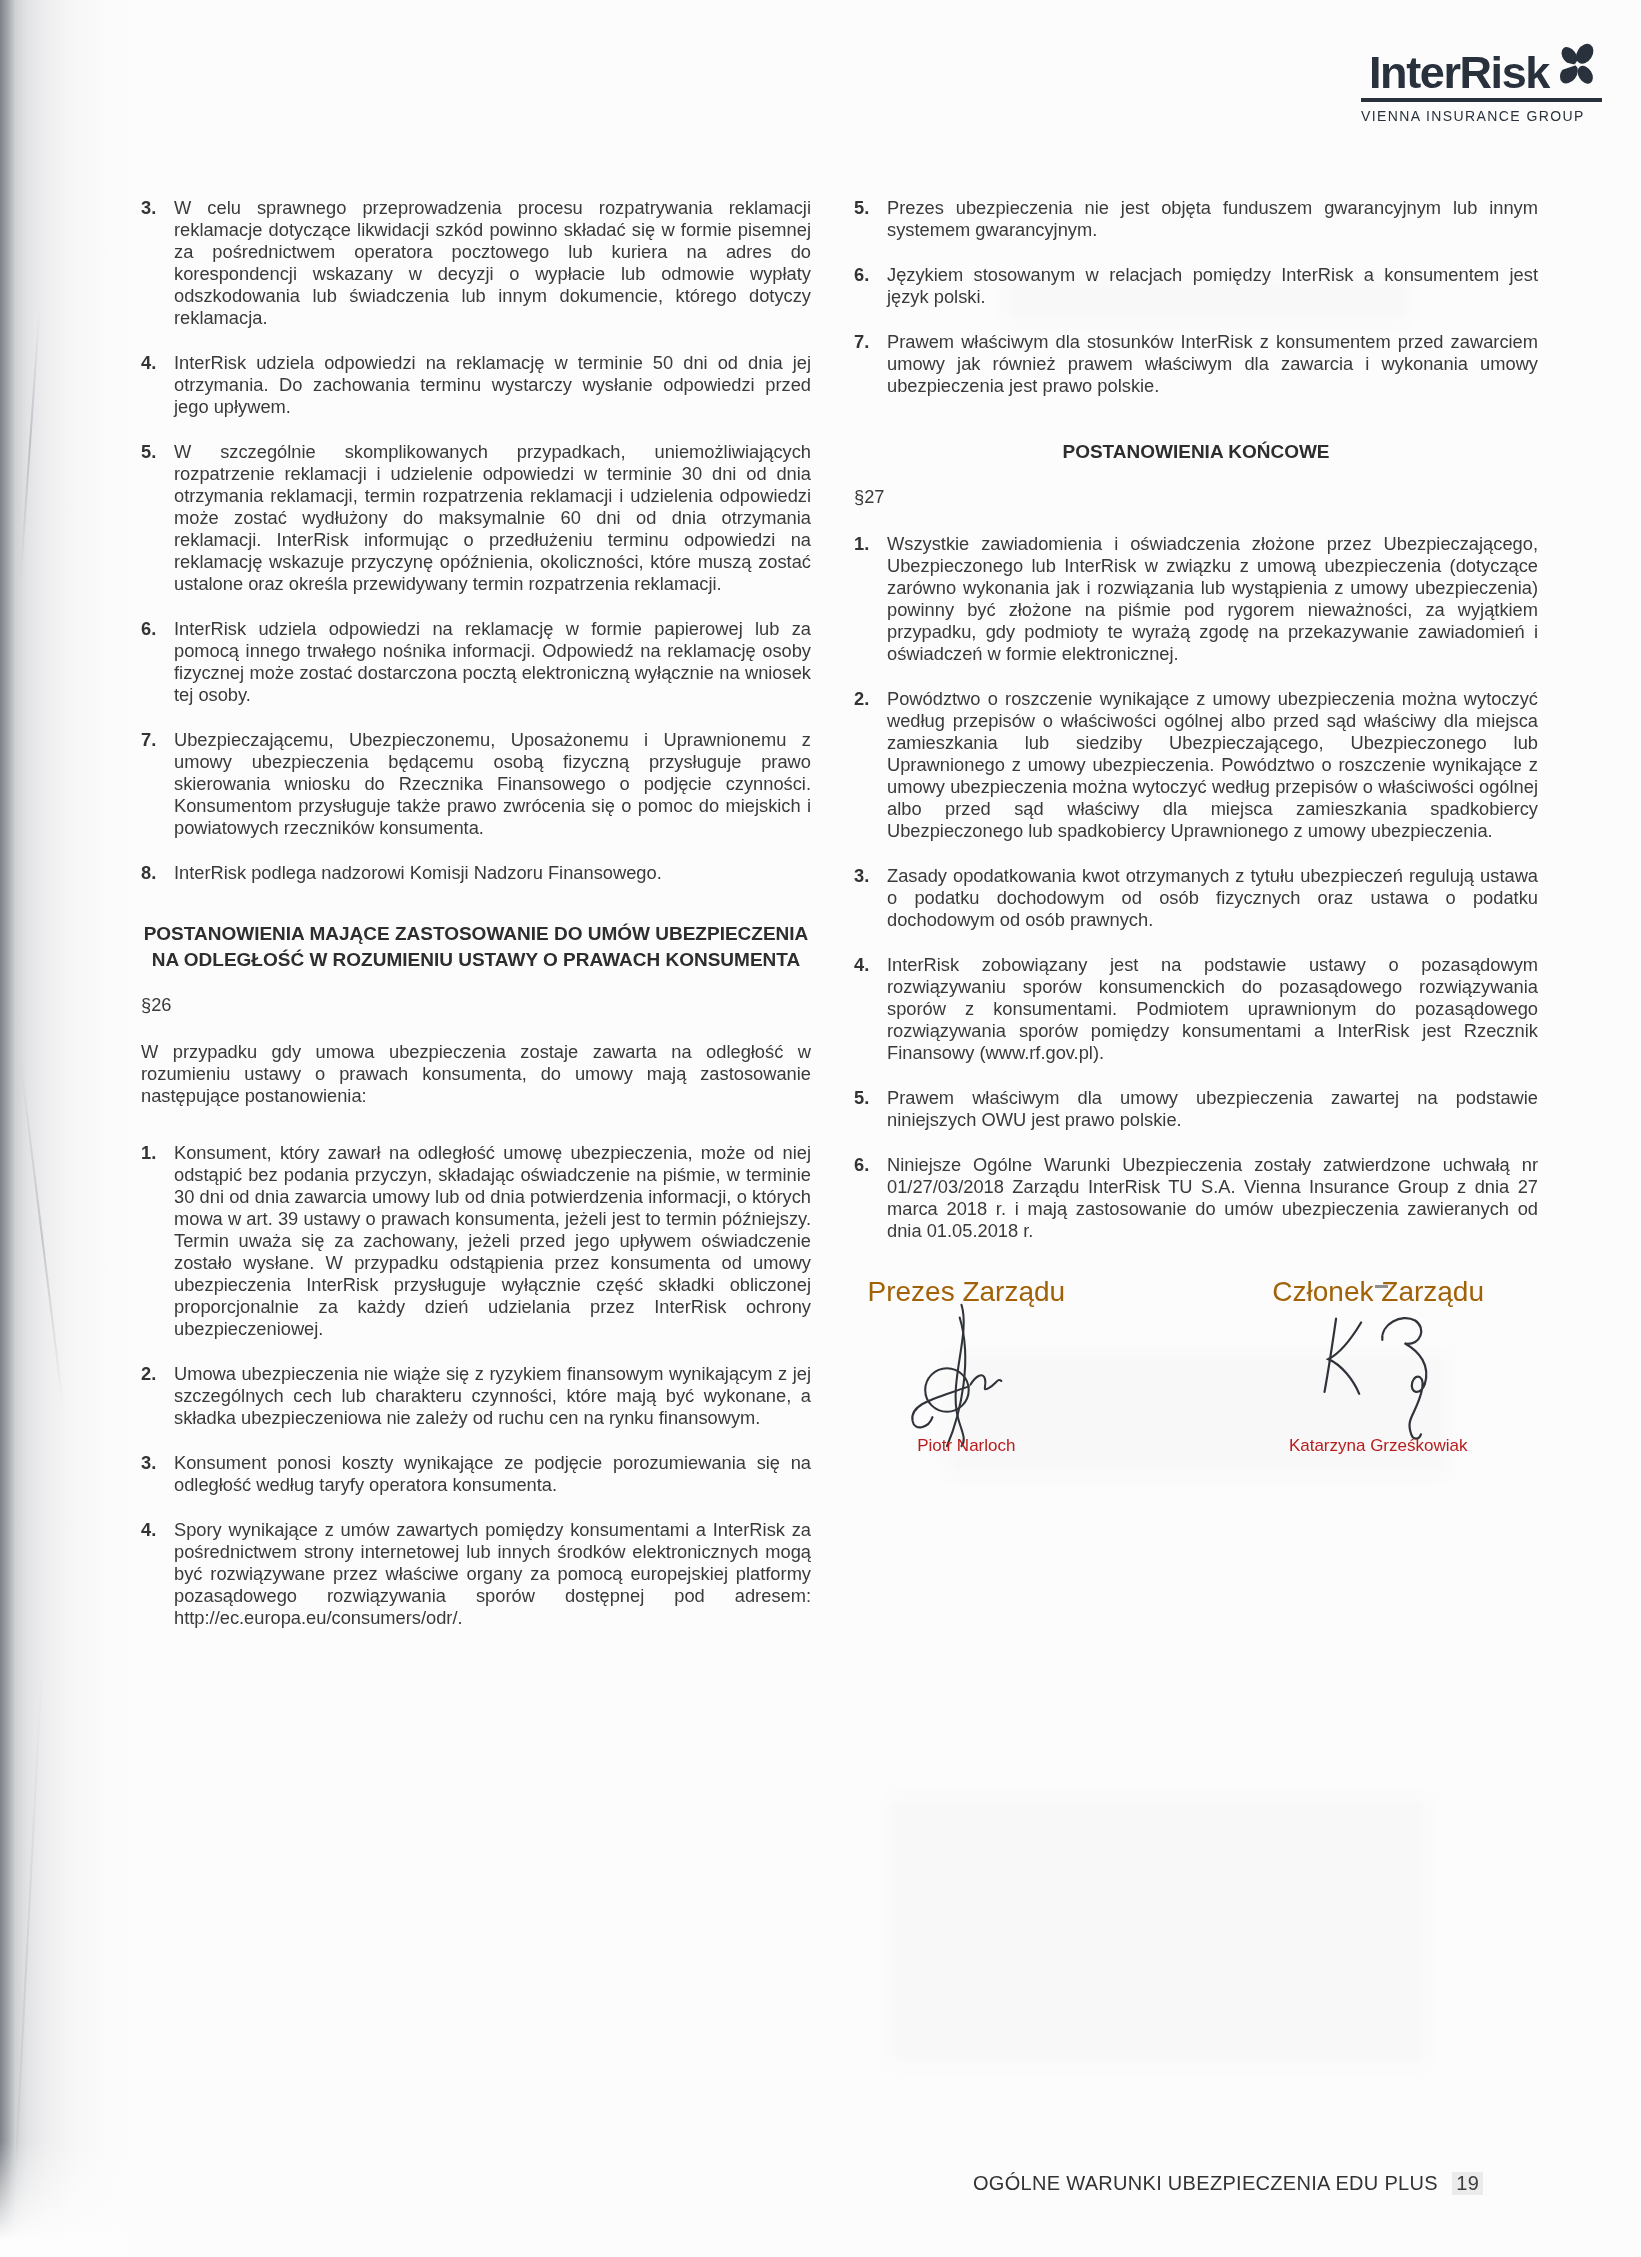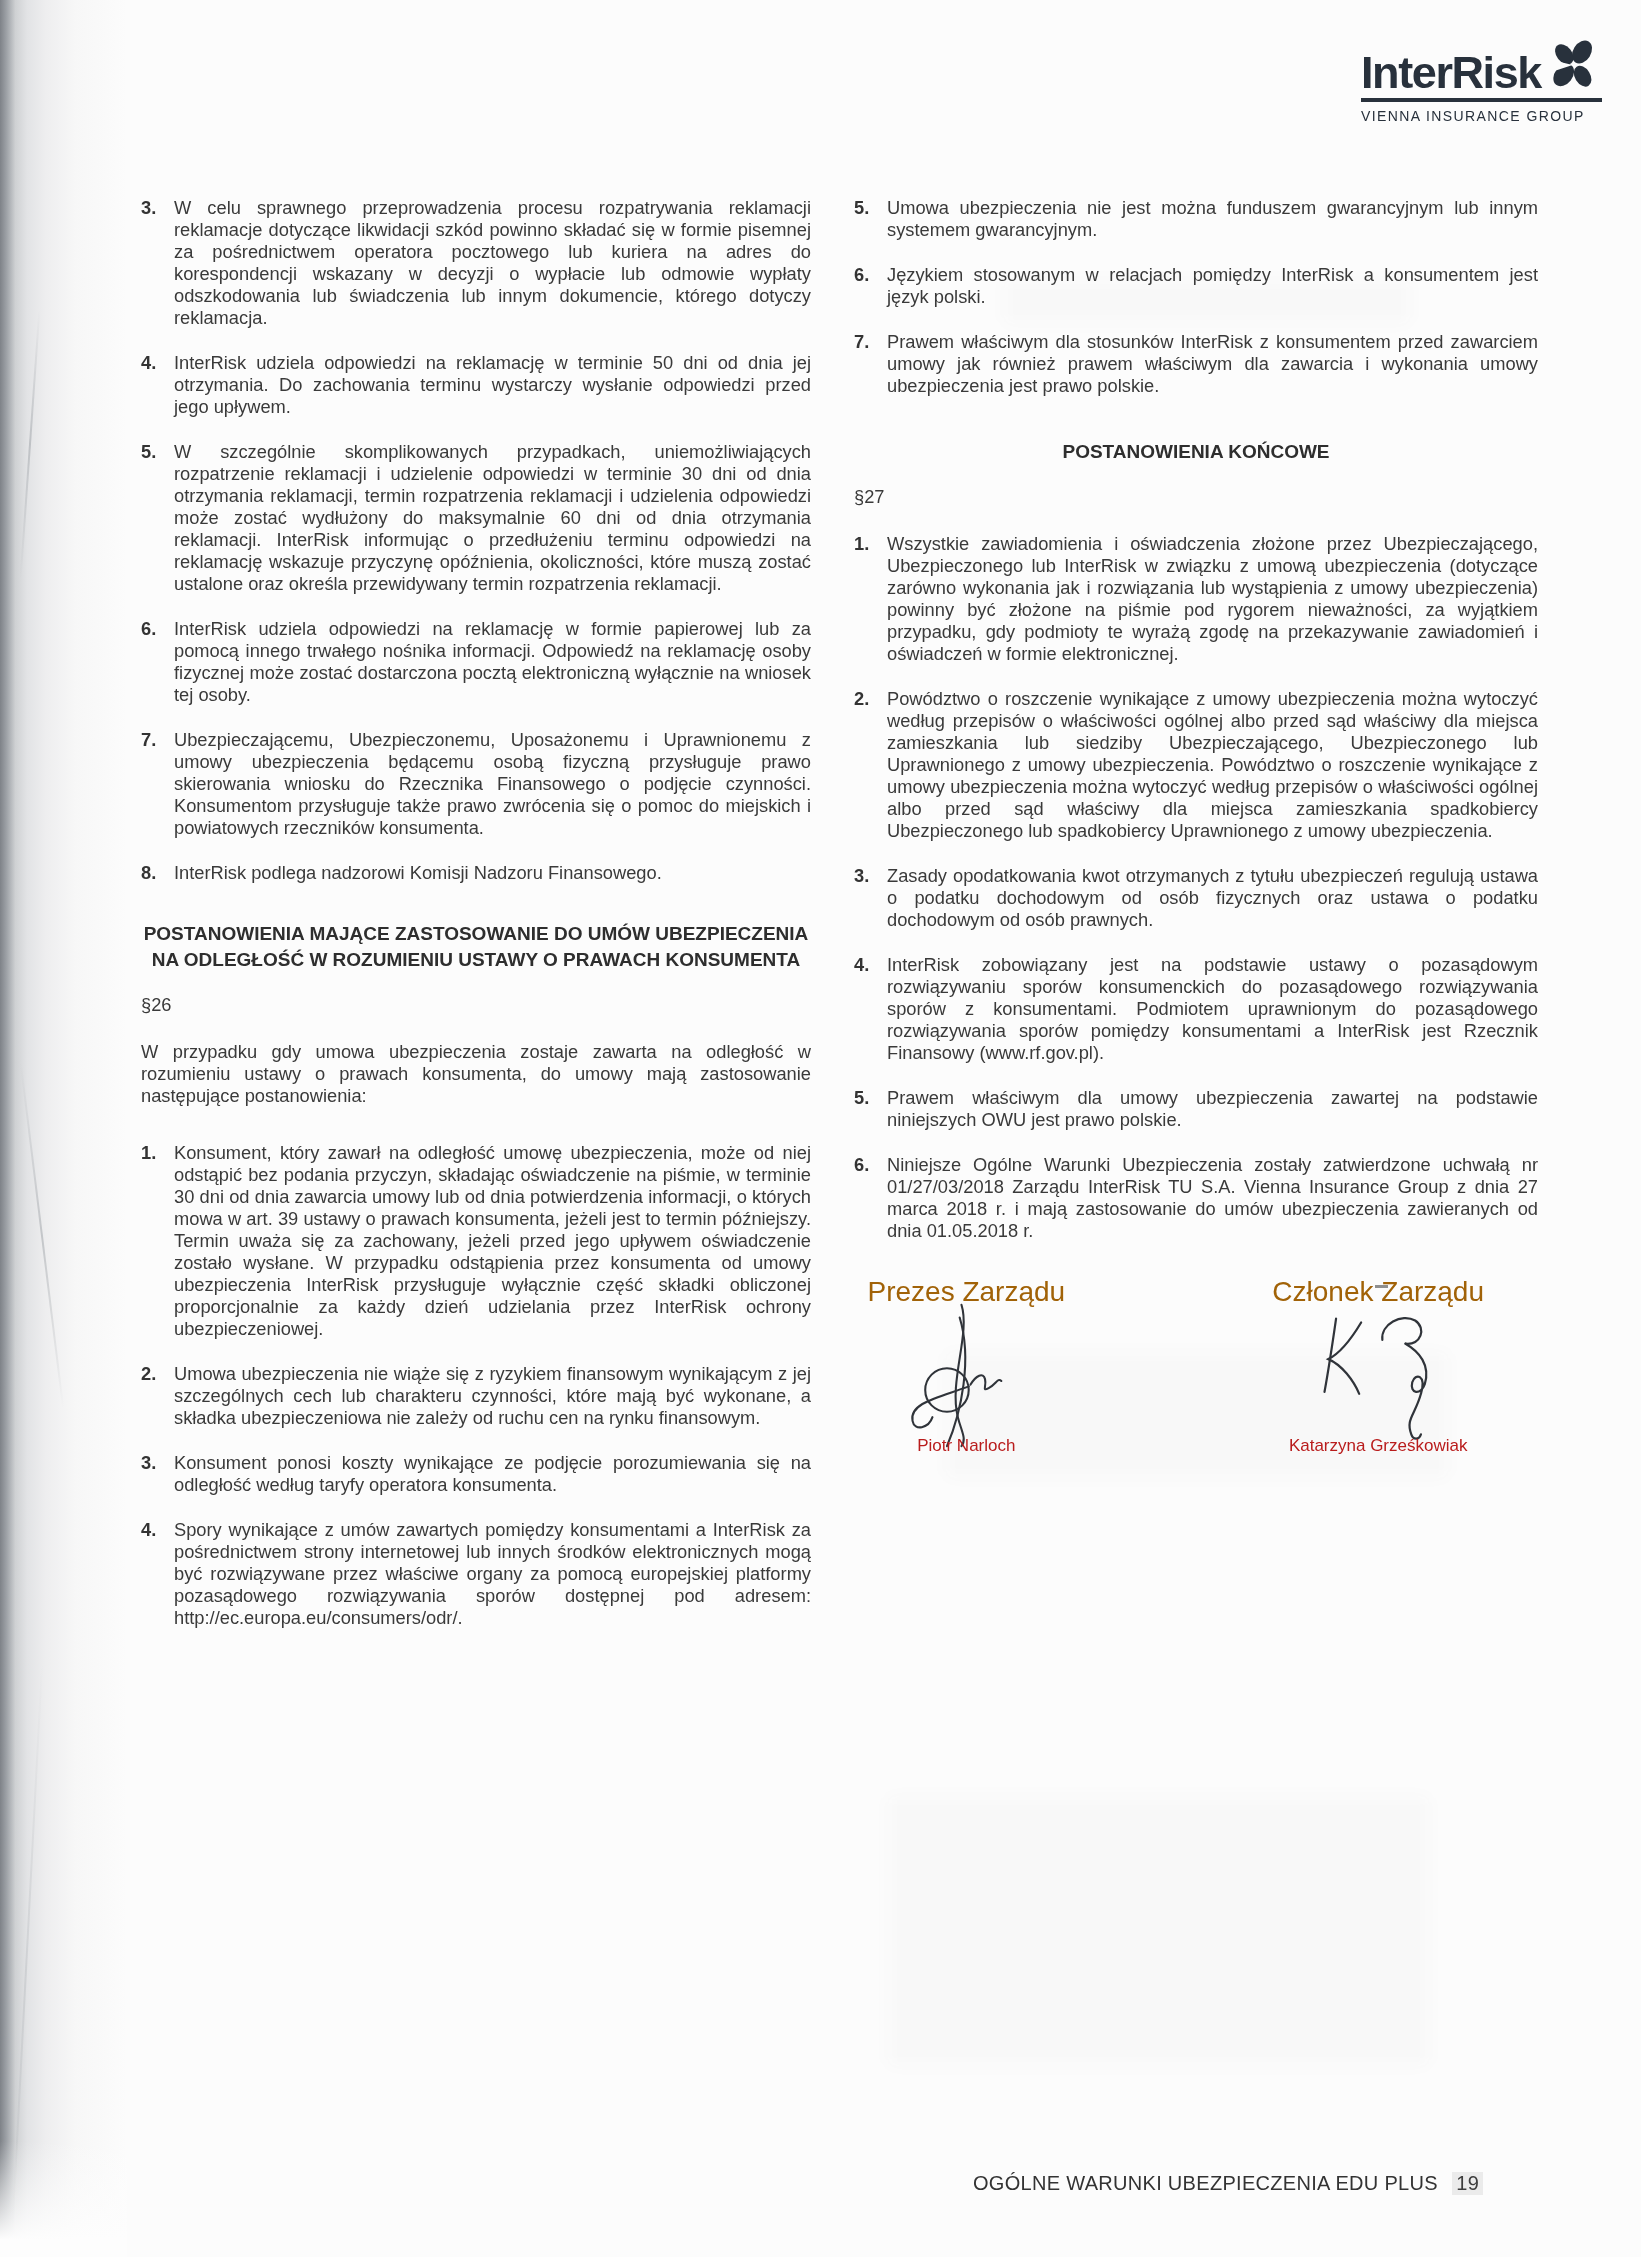--- a/index.html
+++ b/index.html
@@ -17,21 +17,21 @@
     background:linear-gradient(180deg,rgba(252,252,252,0) 0%,#fdfdfd 85%);
   }
   .fold{position:absolute;background:linear-gradient(180deg,rgba(130,136,142,0) 0%,rgba(130,136,142,.38) 50%,rgba(130,136,142,0) 100%);}
   .fold1{left:29px;top:309px;width:1.9px;height:270px;transform:rotate(4deg);}
   .fold2{left:41px;top:1062px;width:1.9px;height:348px;transform:rotate(-7deg);}
   .fold3{left:25px;top:1661px;width:1.9px;height:618px;transform:rotate(3deg);opacity:.5;}
   .ghost{position:absolute;background:rgba(40,45,55,0.018);filter:blur(6.8px);border-radius:7.7px;}
 
   
   .logo{position:absolute;top:35px;right:39px;width:241px;color:#28313c;}
-  .logo-row{display:flex;align-items:flex-end;}
+  .logo-row{display:flex;align-items:flex-end;margin-left:8px;}
   .logo-text{font-size:45px;font-weight:700;letter-spacing:-1.4px;line-height:.9;}
   .logo-fly{width:64px;height:60px;margin:0 0 -1.9px 1.9px;}
   .logo-rule{height:3.9px;background:#28313c;margin-top:4.8px;}
   .logo-sub{font-size:14px;font-weight:500;letter-spacing:1.4px;margin-top:5.8px;white-space:nowrap;}
 
   
   .col{position:absolute;top:197px;font-size:18.3px;line-height:22px;text-align:justify;}
   .col-left{left:141px;width:670px;}
   .col-right{left:854px;width:684px;}
   .item{display:flex;margin-bottom:23px;}
@@ -134,21 +134,21 @@
     </div>
     <div class="item">
       <span class="num">4.</span>
       <span class="txt">Spory wynikające z umów zawartych pomiędzy konsumentami a InterRisk za pośrednictwem strony internetowej lub innych środków elektronicznych mogą być rozwiązywane przez właściwe organy za pomocą europejskiej platformy pozasądowego rozwiązywania sporów dostępnej pod adresem: http://ec.europa.eu/consumers/odr/.</span>
     </div>
   </div>
 
   <div class="col col-right">
     <div class="item">
       <span class="num">5.</span>
-      <span class="txt">Umowa ubezpieczenia nie jest można funduszem gwarancyjnym lub innym systemem gwarancyjnym.</span>
+      <span class="txt">Prezes ubezpieczenia nie jest objęta funduszem gwarancyjnym lub innym systemem gwarancyjnym.</span>
     </div>
     <div class="item">
       <span class="num">6.</span>
       <span class="txt">Językiem stosowanym w relacjach pomiędzy InterRisk a konsumentem jest język polski.</span>
     </div>
     <div class="item">
       <span class="num">7.</span>
       <span class="txt">Prawem właściwym dla stosunków InterRisk z konsumentem przed zawarciem umowy jak również prawem właściwym dla zawarcia i wykonania umowy ubezpieczenia jest prawo polskie.</span>
     </div>
 

